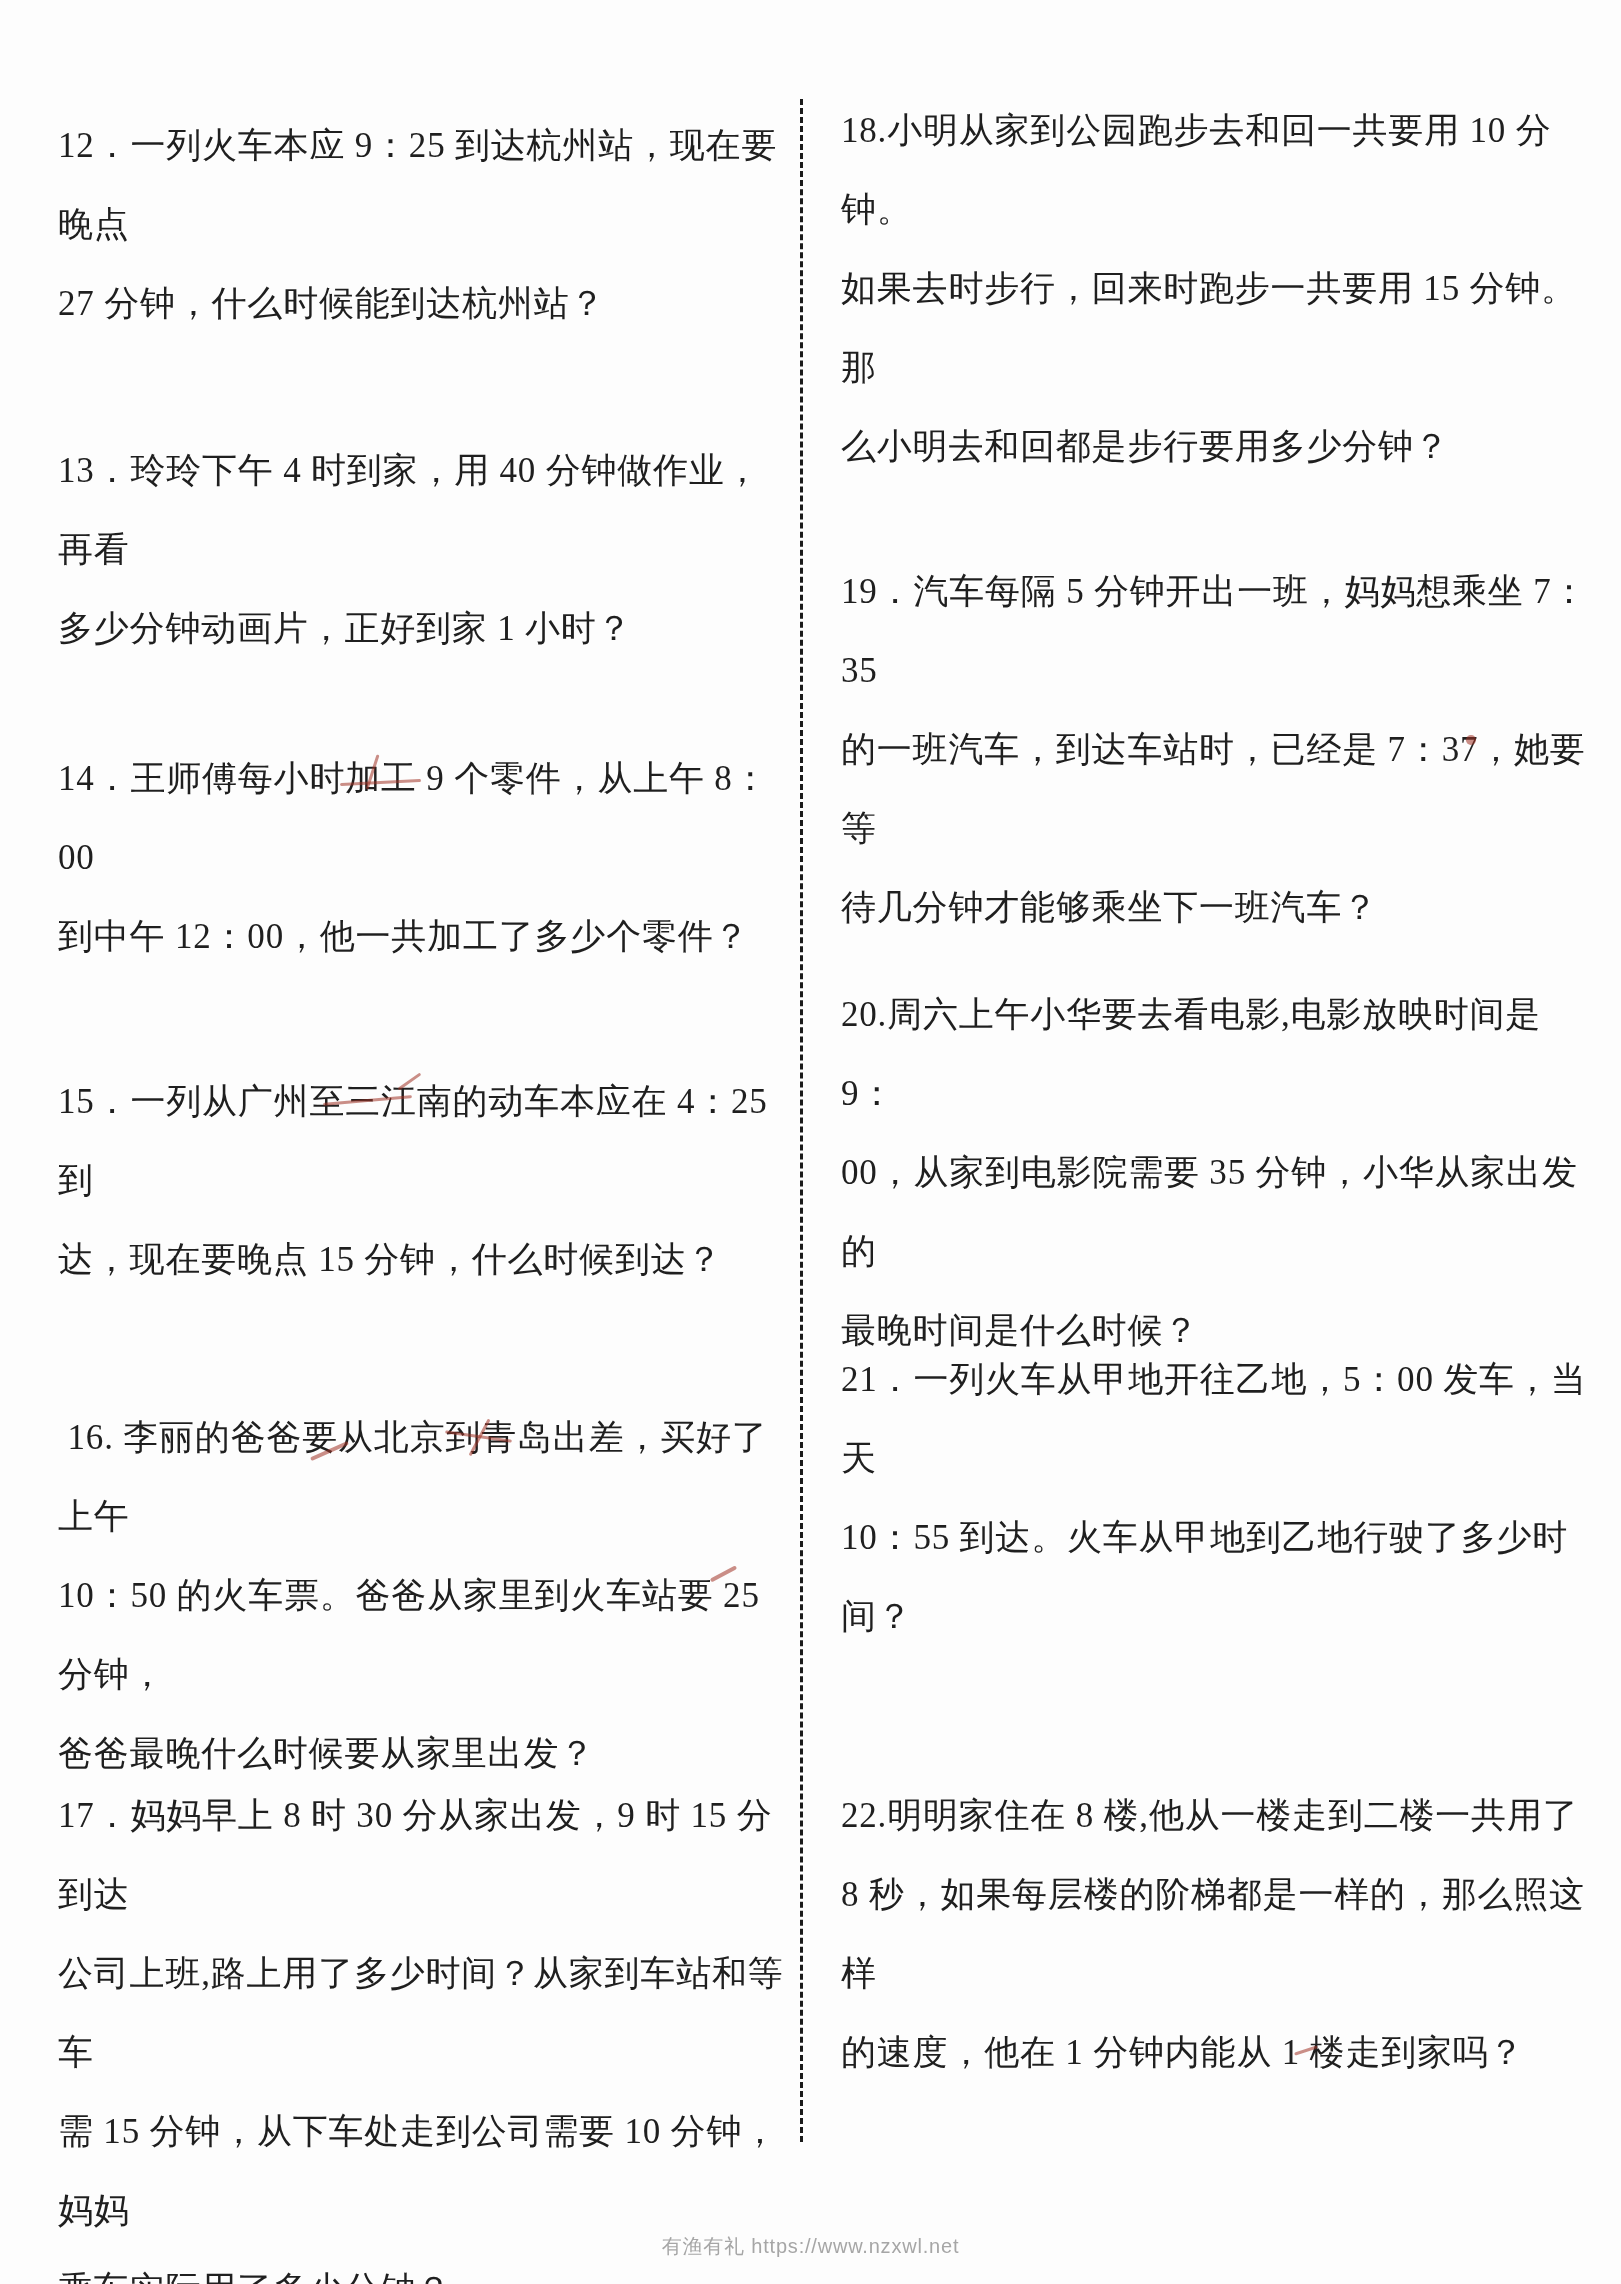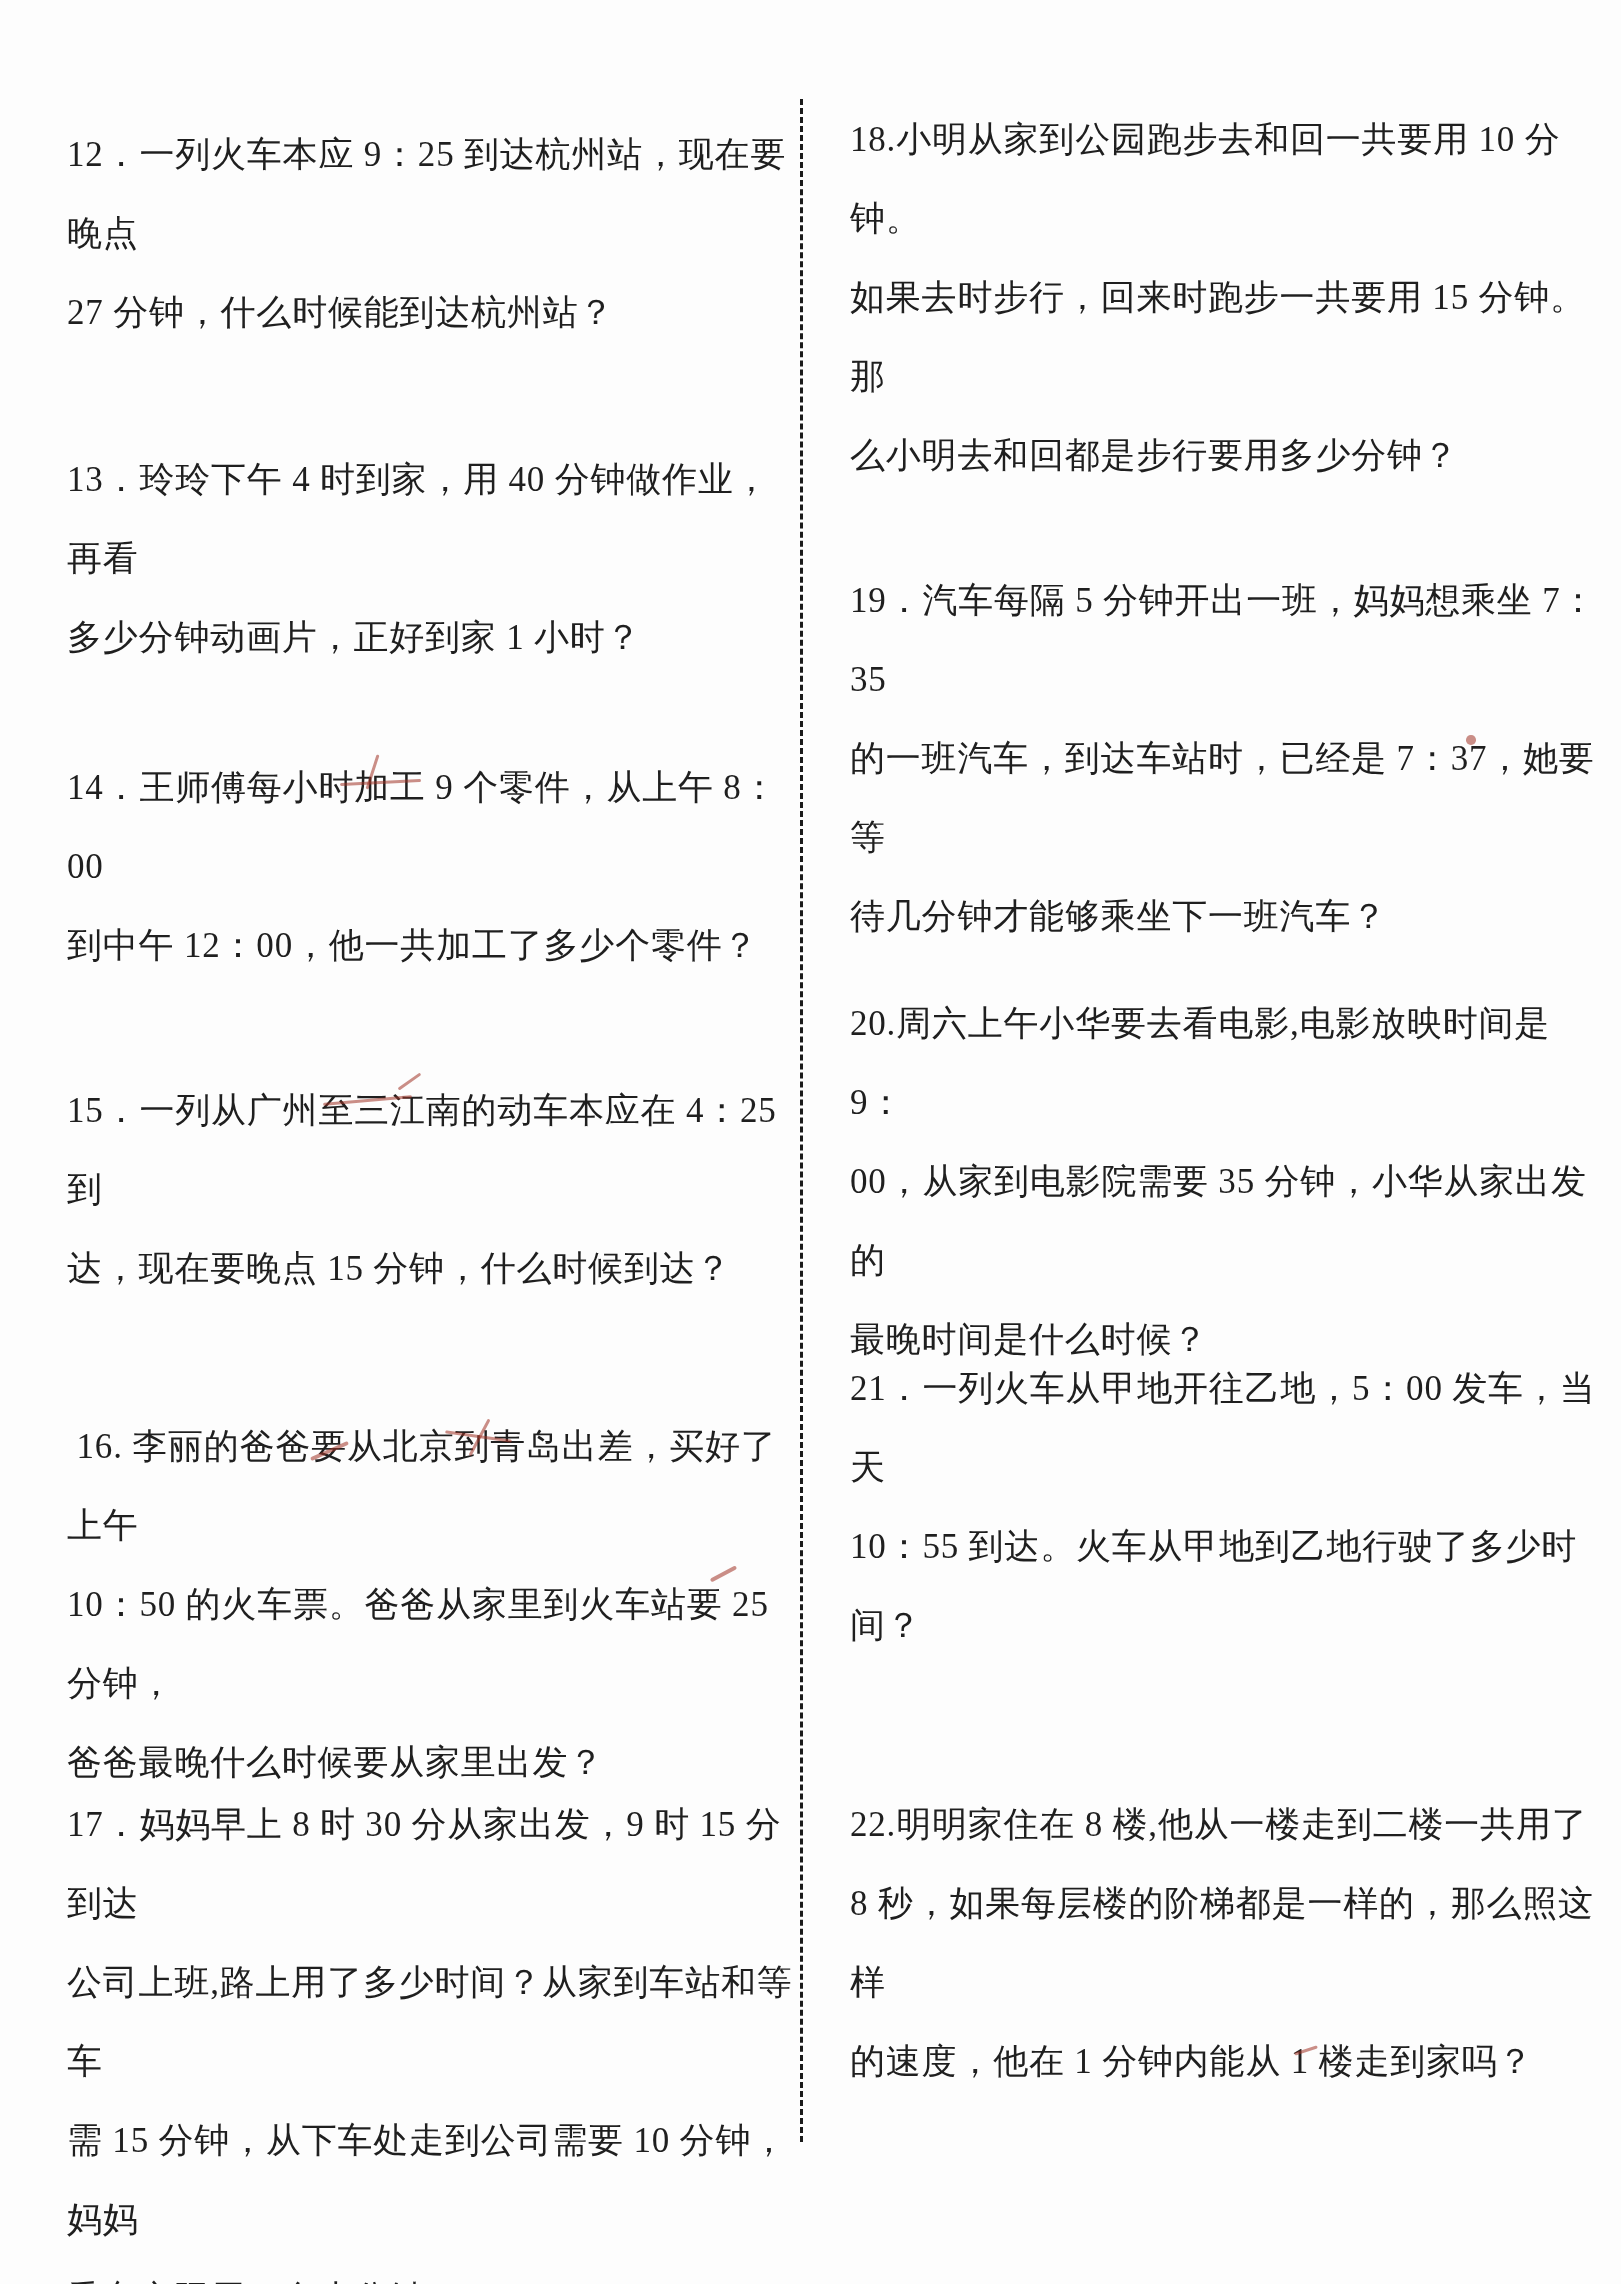--- a/index.html
+++ b/index.html
@@ -11,21 +11,21 @@
     color:#1f1f1f;
     overflow:hidden;
   }
   .divider{
     position:absolute;
     left:800px;top:99px;height:2043px;width:0;
     border-left:3.2px dashed #1a1a1a;
   }
   .problem{
     position:absolute;
-    margin:12px;
+    margin:3px;
     font-size:35px;
     line-height:79px;
     letter-spacing:0.8px;
     white-space:pre-line;
     color:#1f1f1f;
   }
   .col-left .problem{left:55px;width:732px;}
   .col-right .problem{left:838px;width:748px;}
   .footer{
     position:absolute;
@@ -89,15 +89,18 @@
   <div class="ann" style="left:371px;top:754px;width:3.2px;height:36px;transform:rotate(18deg);"></div>
   <div class="ann" style="left:323px;top:1099px;width:89px;height:3.2px;transform:rotate(-5deg);"></div>
   <div class="ann" style="left:396px;top:1080px;width:27px;height:3.2px;transform:rotate(-35deg);"></div>
   <div class="ann" style="left:309px;top:1449px;width:41px;height:4px;transform:rotate(-24deg);"></div>
   <div class="ann" style="left:445px;top:1435px;width:67px;height:3.2px;transform:rotate(8deg);"></div>
   <div class="ann" style="left:478px;top:1417px;width:3.2px;height:41px;transform:rotate(28deg);"></div>
   <div class="ann" style="left:709px;top:1572px;width:28.5px;height:4px;transform:rotate(-28deg);"></div>
   <div class="ann" style="left:1466px;top:735px;width:9.5px;height:9.5px;border-radius:50%;"></div>
   <div class="ann" style="left:1294px;top:2049px;width:24px;height:3.2px;transform:rotate(-18deg);"></div>
 
+  <div class="footer">
+    <span>有渔有礼 https://www.nzxwl.net</span>
+  </div>
 
 </div>
 
 
 </body></html>

